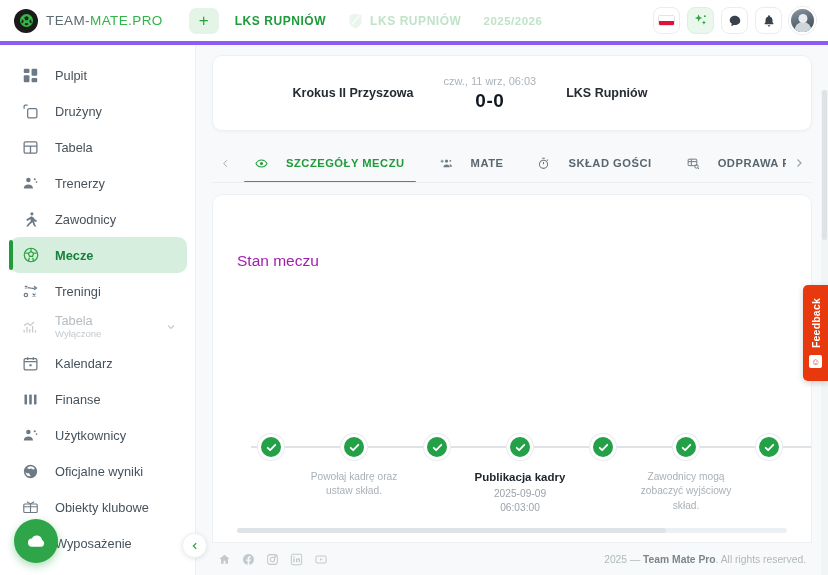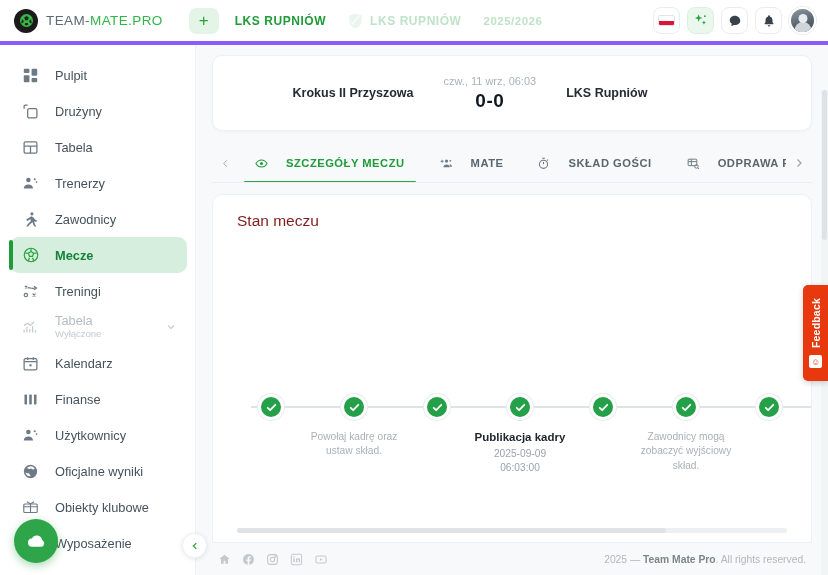--- a/index.html
+++ b/index.html
@@ -165,21 +165,21 @@
 
   
   .panel {
     flex: 1; min-height: 0;
     margin: 11px 16px 0 16px;
     background: #fff; border-radius: 10px 10px 0 0;
     border: 1px solid #eef1f3; border-bottom: none;
     padding: 17px 0 0 0;
     position: relative; overflow: hidden;
   }
-  .panel-title { font-size: 15.5px; font-weight: 400; color: #7f1d1d; padding: 0 0 0 24px; }
+  .panel-title { font-size: 15.5px; font-weight: 400; color: #a21caf; padding: 0 0 0 24px; margin-top: 40px; }
 
   .timeline { position: relative; margin-top: 12px; height: 278px; padding-left: 24px; }
   .tl-track { position: relative; height: 100%; }
   .tl-line {
     position: absolute; left: 14px; right: -10px; top: 164px; height: 2px; background: #dfe3e6;
   }
   .tl-step {
     position: absolute; top: 0; width: 92px; text-align: center;
   }
   .tl-dot {

